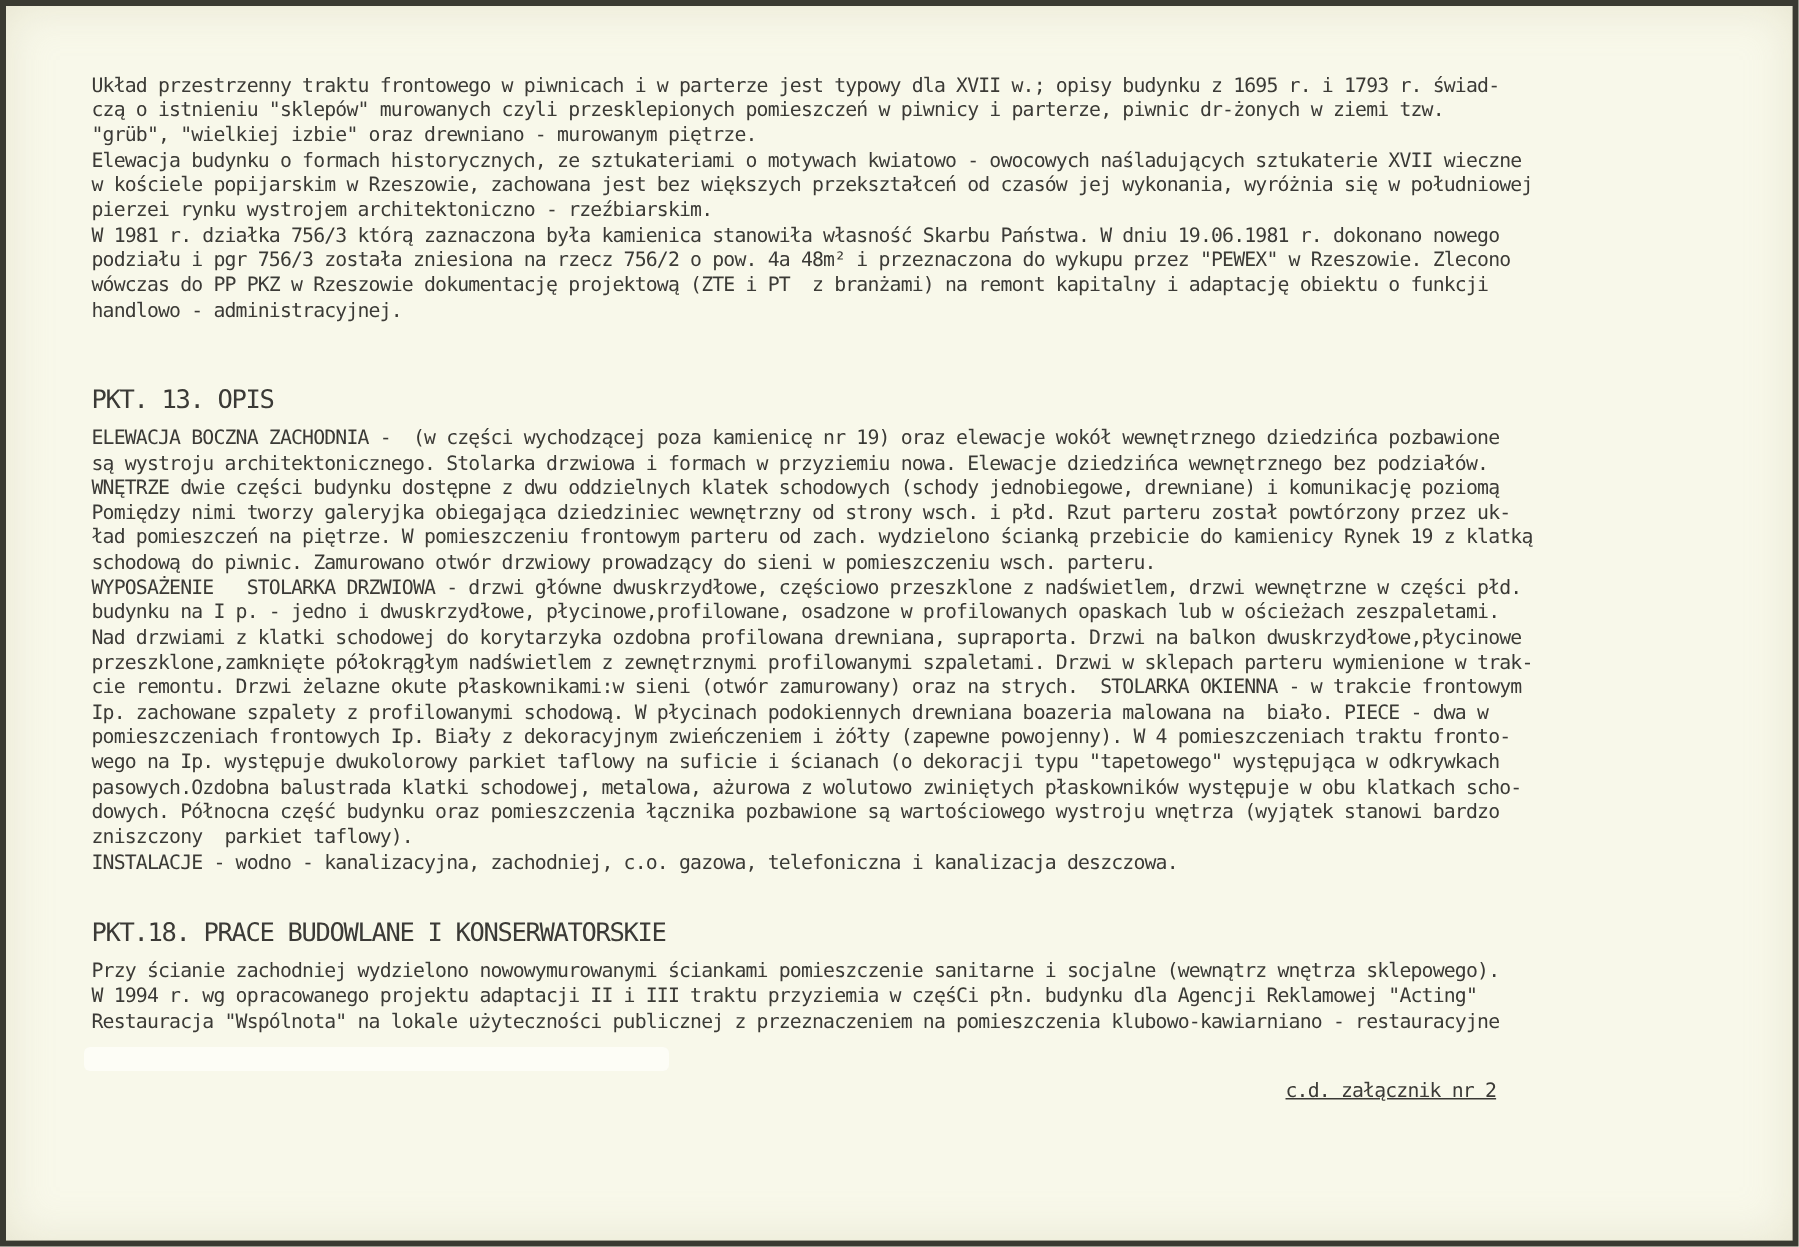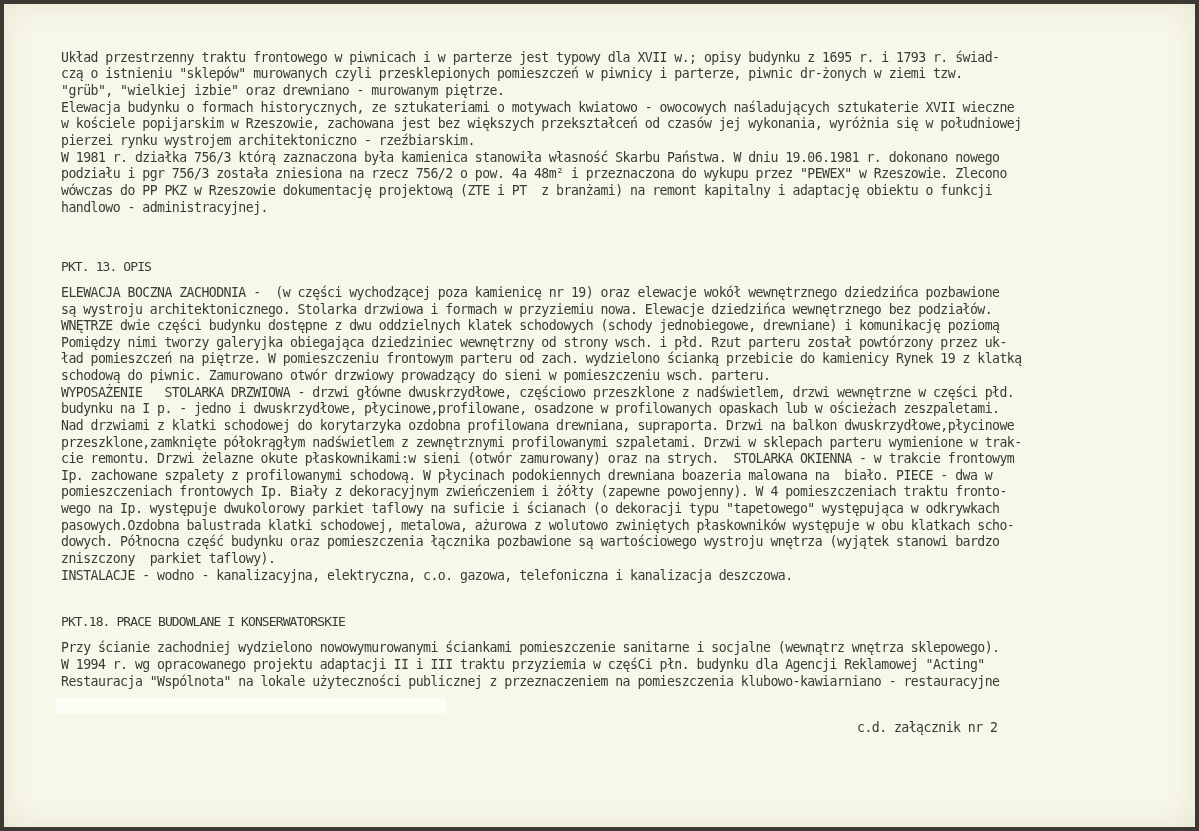--- a/index.html
+++ b/index.html
@@ -16,26 +16,26 @@
   .line {
     position: absolute;
     left: 57px;
     font-family: "DejaVu Sans Mono", "Liberation Mono", monospace;
     font-size: 13.2px;
     letter-spacing: -0.55px;
     color: #3b3a36;
     white-space: pre;
     line-height: 16px;
   }
-  .heading { letter-spacing: -0.9px; font-size: 13px; }
+  .heading { letter-spacing: -0.9px; font-size: 17px; }
   .whiteout {
     position: absolute; left: 52px; top: 694px; width: 390px; height: 16px;
     background: #fdfdf7; border-radius: 4px; opacity: 0.9;
   }
-  .footer { left: 853px; }
+  .footer { left: 853px; text-decoration: underline; }
 </style>
 </head>
 <body>
 
 <div class="page">
 
   <div class="line" style="top:46px">Układ przestrzenny traktu frontowego w piwnicach i w parterze jest typowy dla XVII w.; opisy budynku z 1695 r. i 1793 r. świad-</div>
   <div class="line" style="top:62px">czą o istnieniu "sklepów" murowanych czyli przesklepionych pomieszczeń w piwnicy i parterze, piwnic dr-żonych w ziemi tzw.</div>
   <div class="line" style="top:79px">"grüb", "wielkiej izbie" oraz drewniano - murowanym piętrze.</div>
   <div class="line" style="top:96px">Elewacja budynku o formach historycznych, ze sztukateriami o motywach kwiatowo - owocowych naśladujących sztukaterie XVII wieczne</div>
@@ -57,21 +57,21 @@
   <div class="line" style="top:381px">WYPOSAŻENIE   STOLARKA DRZWIOWA - drzwi główne dwuskrzydłowe, częściowo przeszklone z nadświetlem, drzwi wewnętrzne w części płd.</div>
   <div class="line" style="top:414px">Nad drzwiami z klatki schodowej do korytarzyka ozdobna profilowana drewniana, supraporta. Drzwi na balkon dwuskrzydłowe,płycinowe</div>
   <div class="line" style="top:431px">przeszklone,zamknięte półokrągłym nadświetlem z zewnętrznymi profilowanymi szpaletami. Drzwi w sklepach parteru wymienione w trak-</div>
   <div class="line" style="top:447px">cie remontu. Drzwi żelazne okute płaskownikami:w sieni (otwór zamurowany) oraz na strych.  STOLARKA OKIENNA - w trakcie frontowym</div>
   <div class="line" style="top:464px">Ip. zachowane szpalety z profilowanymi schodową. W płycinach podokiennych drewniana boazeria malowana na  biało. PIECE - dwa w</div>
   <div class="line" style="top:480px">pomieszczeniach frontowych Ip. Biały z dekoracyjnym zwieńczeniem i żółty (zapewne powojenny). W 4 pomieszczeniach traktu fronto-</div>
   <div class="line" style="top:497px">wego na Ip. występuje dwukolorowy parkiet taflowy na suficie i ścianach (o dekoracji typu "tapetowego" występująca w odkrywkach</div>
   <div class="line" style="top:530px">dowych. Północna część budynku oraz pomieszczenia łącznika pozbawione są wartościowego wystroju wnętrza (wyjątek stanowi bardzo</div>
   <div class="line" style="top:514px">pasowych.Ozdobna balustrada klatki schodowej, metalowa, ażurowa z wolutowo zwiniętych płaskowników występuje w obu klatkach scho-</div>
   <div class="line" style="top:547px">zniszczony  parkiet taflowy).</div>
-  <div class="line" style="top:564px">INSTALACJE - wodno - kanalizacyjna, elektryczna, c.o. gazowa, telefoniczna i kanalizacja deszczowa.</div>
+  <div class="line" style="top:564px">INSTALACJE - wodno - kanalizacyjna, zachodniej, c.o. gazowa, telefoniczna i kanalizacja deszczowa.</div>
 
   <div class="line heading" style="top:610px">PKT.18. PRACE BUDOWLANE I KONSERWATORSKIE</div>
   <div class="line" style="top:636px">Przy ścianie zachodniej wydzielono nowowymurowanymi ściankami pomieszczenie sanitarne i socjalne (wewnątrz wnętrza sklepowego).</div>
   <div class="line" style="top:653px">W 1994 r. wg opracowanego projektu adaptacji II i III traktu przyziemia w częśCi płn. budynku dla Agencji Reklamowej "Acting"</div>
   <div class="line" style="top:670px">Restauracja "Wspólnota" na lokale użyteczności publicznej z przeznaczeniem na pomieszczenia klubowo-kawiarniano - restauracyjne</div>
 
   <div class="whiteout"></div>
 
   <div class="line footer" style="top:716px">c.d. załącznik nr 2</div>
 </div>

